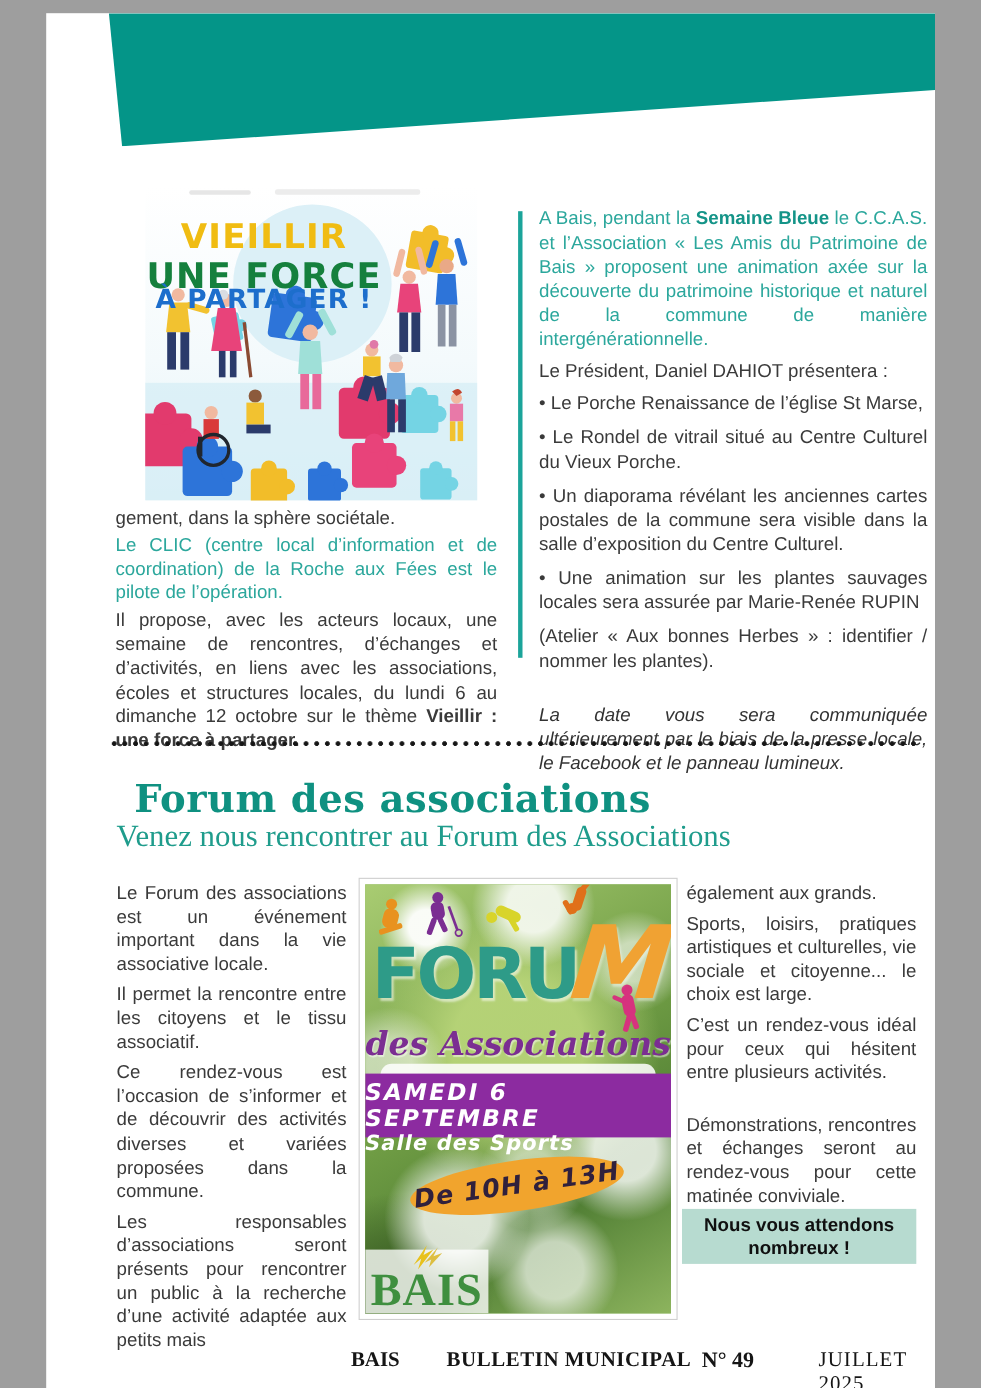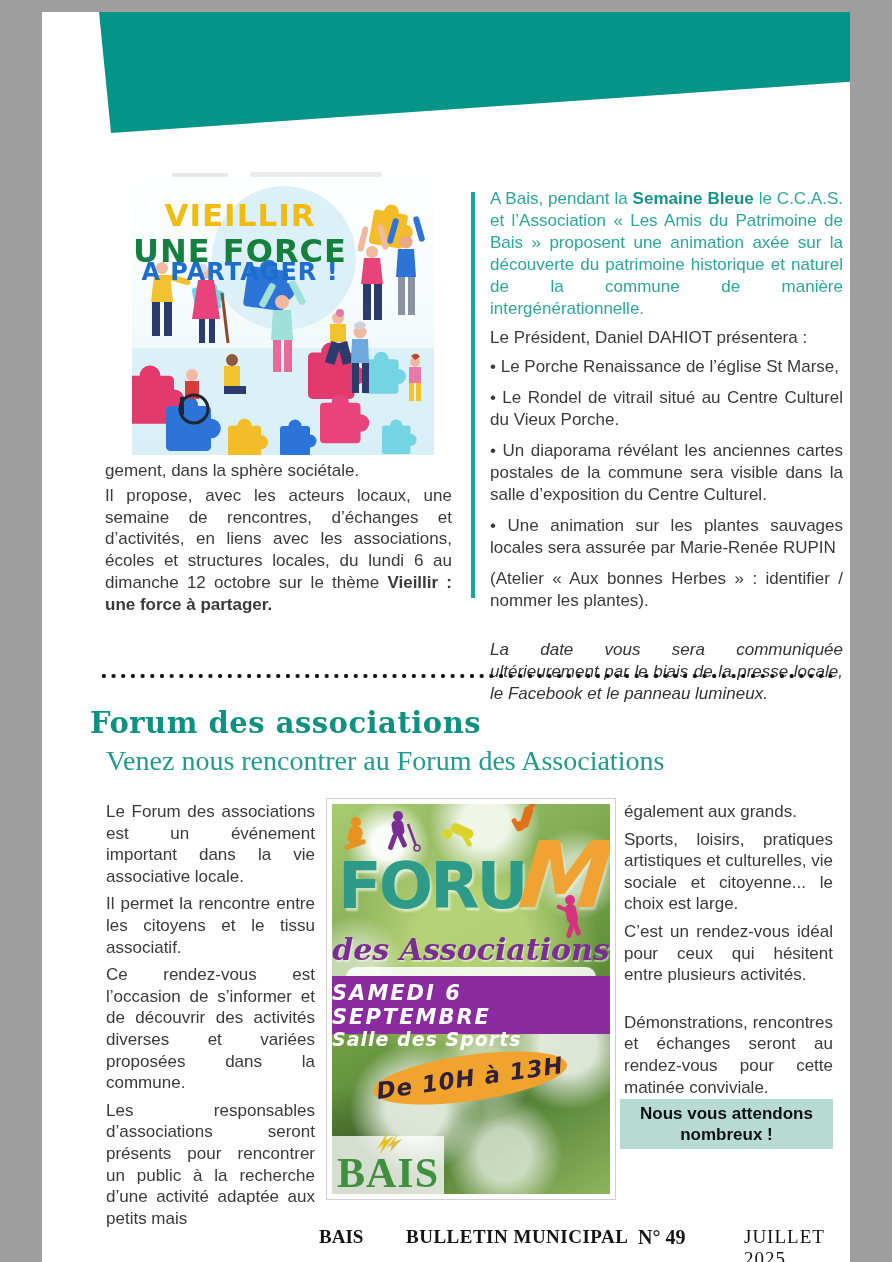--- a/index.html
+++ b/index.html
@@ -41,21 +41,21 @@
   .bullet::before{content:"\2022  ";}
   .bullet{margin:0 0 9px 0 !important;}
   .note{font-style:italic;margin-top:27px !important;color:#333;}
   
   .divider{
     position:absolute;left:57px;top:661px;width:736px;height:6px;
     background-image:radial-gradient(circle,#161616 1.9px,transparent 2.3px);
     background-size:9.7px 6px;background-position:0 50%;background-repeat:repeat-x;
   }
   
-  .f-heading{position:absolute;left:48px;top:694px;font-family:"DejaVu Serif", serif;font-weight:800;font-size:29px;color:var(--heading);letter-spacing:.5px;}
+  .f-heading{position:absolute;left:80px;top:694px;font-family:"DejaVu Serif", serif;font-weight:800;font-size:35px;color:var(--heading);letter-spacing:.5px;}
   .f-sub{position:absolute;left:64px;top:733px;font-family:"Liberation Serif", serif;font-weight:400;font-size:28px;color:var(--subheading);}
   
   .f-left{position:absolute;left:64px;top:789px;width:209px;font-size:17px;line-height:21.6px;text-align:justify;}
   .f-right{position:absolute;left:582px;top:789px;width:209px;font-size:17px;line-height:21.6px;text-align:justify;}
   .f-left p,.f-right p{margin:0 0 6px 0;}
   .mt{margin-top:26px !important;}
   .callout{
     position:absolute;left:578px;top:1087px;width:213px;height:50px;
     background:var(--callout-bg);display:flex;align-items:center;justify-content:center;
     text-align:center;font-weight:700;font-size:17px;line-height:21px;color:#101010;padding:0 8px;box-sizing:border-box;
@@ -217,20 +217,21 @@
           <rect x="284" y="213" width="5" height="18" fill="#F2C230"></rect>
         </g>
     </svg>
     <div class="v-t v-t1">VIEILLIR</div>
     <div class="v-t v-t2">UNE FORCE</div>
     <div class="v-t v-t3">À PARTAGER !</div>
   </div>
 
   <div class="tl-text">
     <p>gement, dans la sphère sociétale.</p>
+    <p class="teal">Le CLIC (centre local d’information et de coordination) de la Roche aux Fées est le pilote de l’opération.</p>
     <p><span>Il propose, avec les acteurs locaux,  une semaine de rencontres, d’échanges et d’activités, en liens avec les associations, écoles et structures locales, du lundi 6 au dimanche 12 octobre sur le thème </span><b>Vieillir : une force à partager.</b></p>
   </div>
 
   <div class="accent-bar"></div>
   <div class="tr-text">
     <p class="teal"><span>A Bais, pendant la </span><span class="b-teal">Semaine Bleue</span><span> le C.C.A.S. et l’Association « Les Amis du Patrimoine de Bais »  proposent une animation axée sur la découverte du patrimoine historique et naturel de la commune de manière intergénérationnelle.</span></p>
     <p>Le Président, Daniel DAHIOT présentera :</p>
     <p class="bullet">Le Porche Renaissance de l’église St Marse,</p>
     <p class="bullet">Le Rondel de vitrail situé au Centre Culturel du Vieux Porche.</p>
     <p class="bullet">Un diaporama révélant les anciennes cartes postales de la commune sera visible dans la salle d’exposition du Centre Culturel.</p>

